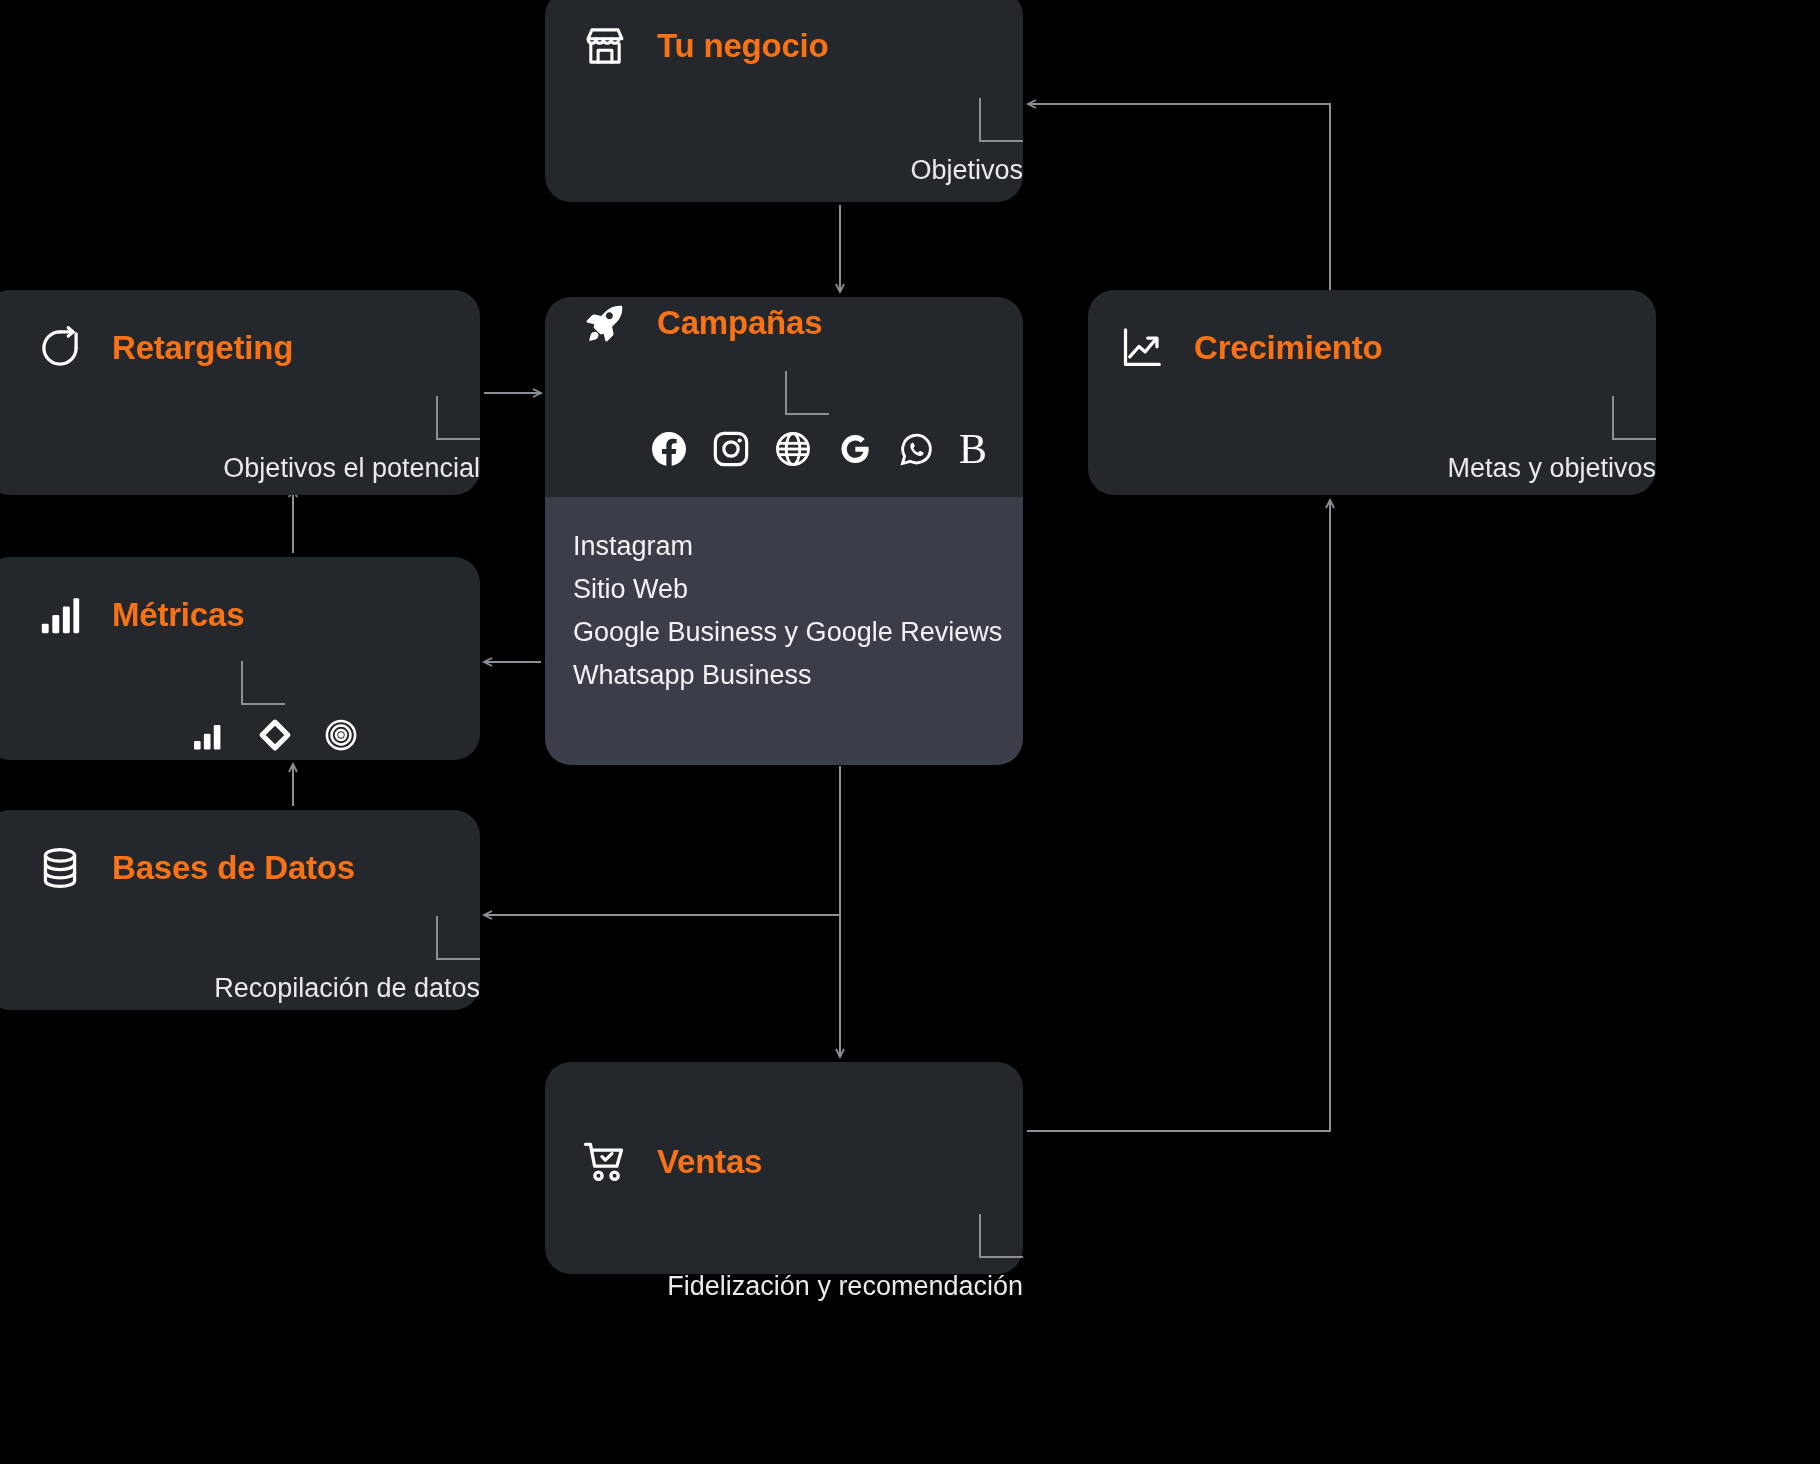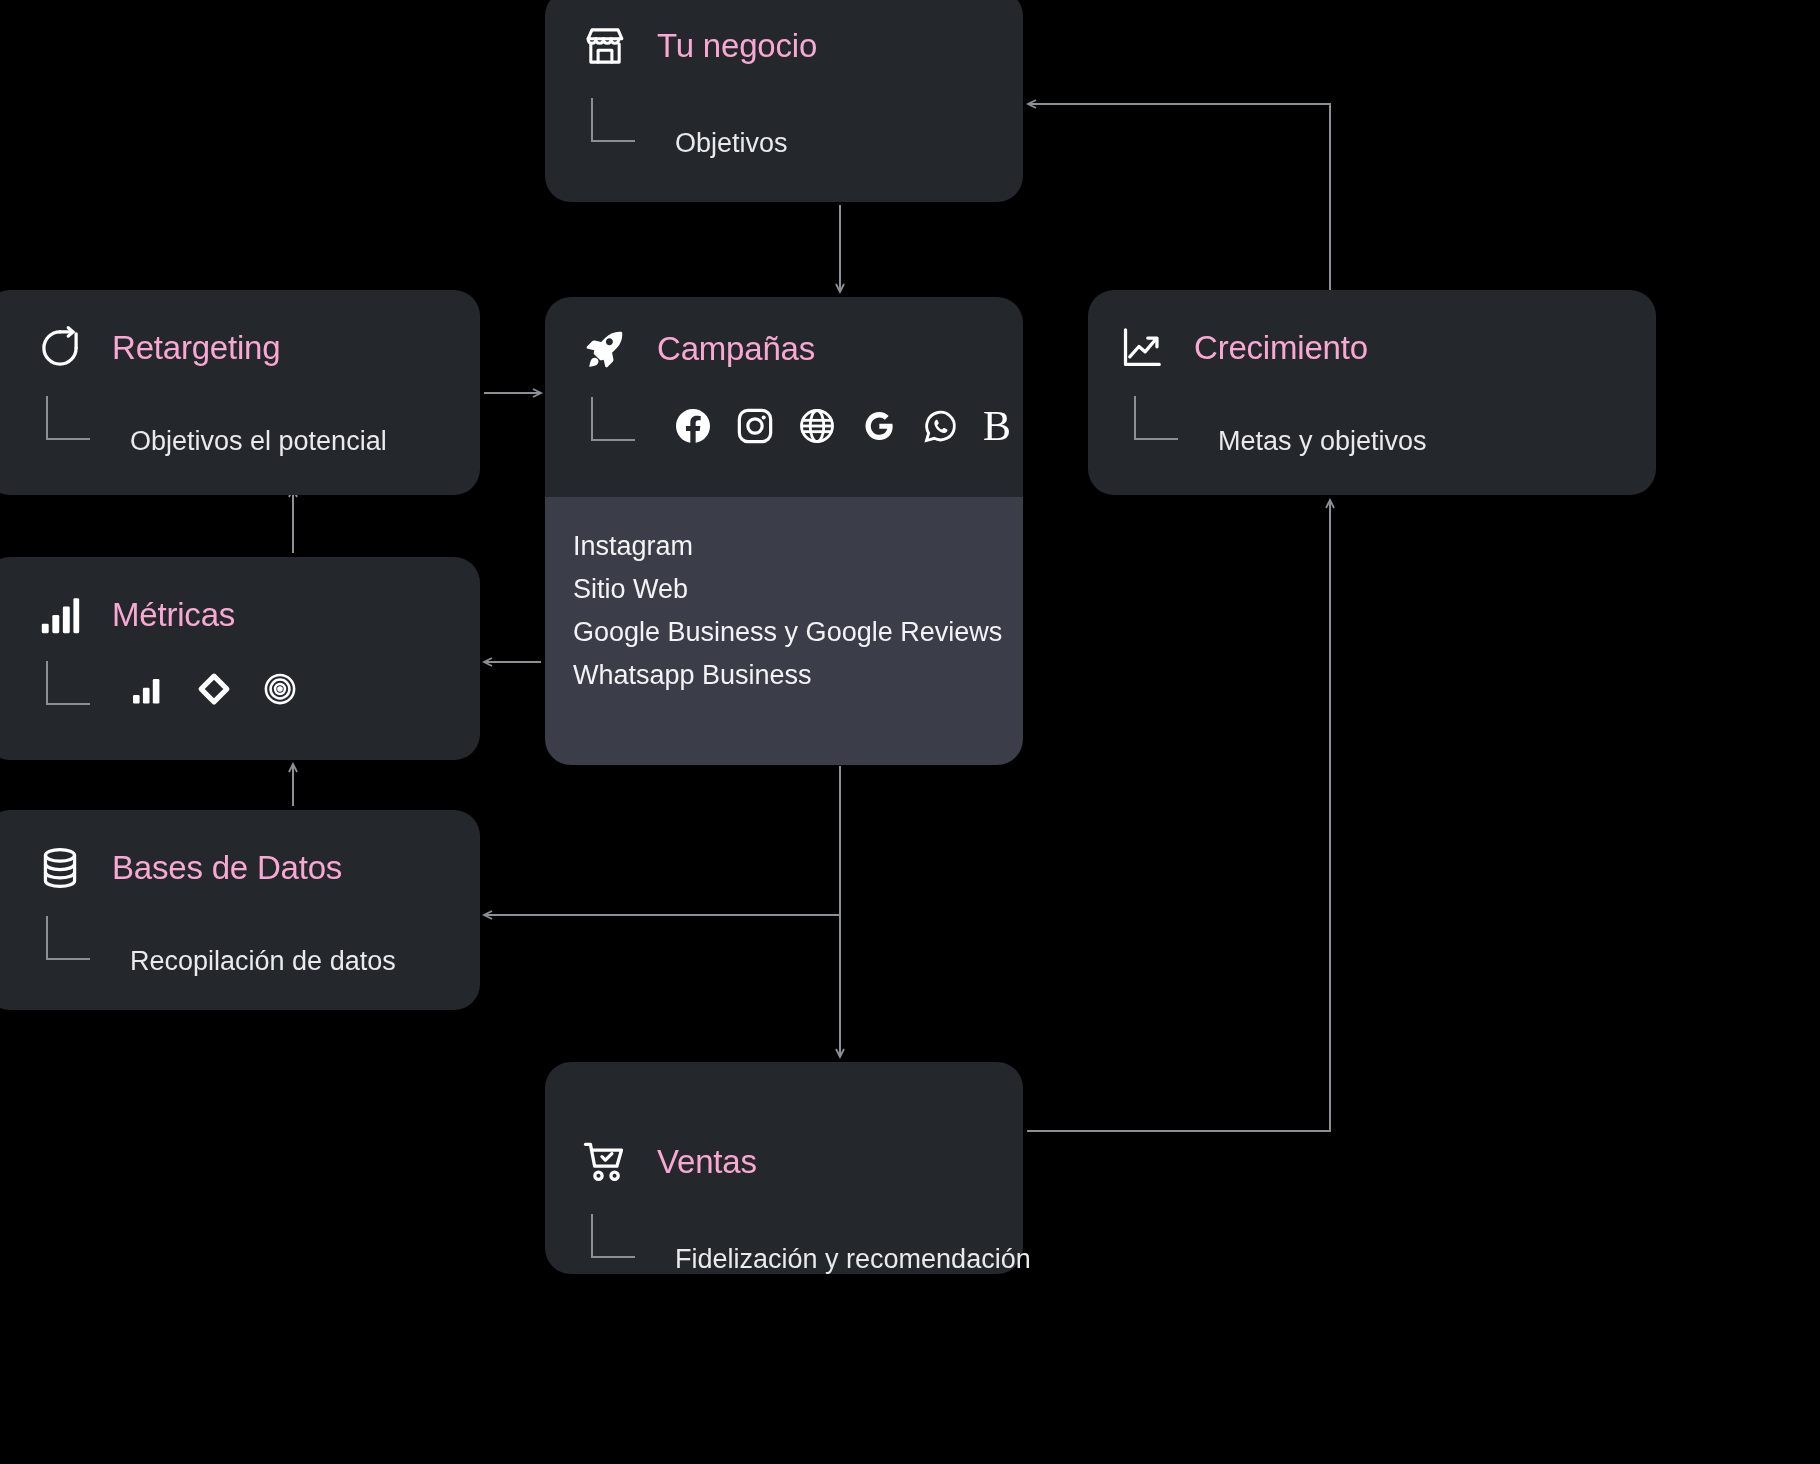--- a/index.html
+++ b/index.html
@@ -47,33 +47,34 @@
     flex: 0 0 auto;
     width: 52px;
     height: 52px;
     display: flex;
     align-items: center;
     justify-content: center;
     color: #ffffff;
   }
   .card-icon svg { display: block; }
   .card-title {
-    color: #f9a8d4;
+    color: #f97316;
     font-size: 33px;
-    font-weight: normal;
+    font-weight: bold;
     letter-spacing: -0.2px;
     white-space: nowrap;
   }
 
   
   .sub-row {
     display: flex;
     align-items: flex-end;
-    gap: 16px;
+    gap: 0;
     padding-left: 46px;
+    flex-direction: column;
   }
   .elbow {
     flex: 0 0 auto;
     width: 42px;
     height: 42px;
     border-left: 2px solid #8b9095;
     border-bottom: 2px solid #8b9095;
     margin-bottom: 6px;
   }
   .sub-label {
@@ -86,21 +87,21 @@
     top: 9px;
   }
 
   
   #card-negocio { left: 545px; top: -10px; width: 478px; height: 212px; }
   #card-negocio .card-head { padding-top: 30px; }
   #card-negocio .sub-row { margin-top: 26px; }
 
   
   #card-campanas { left: 545px; top: 297px; width: 478px; height: 200px; border-radius: 26px 26px 0 0; }
-  #card-campanas .card-head { padding-top: 26px; }
+  #card-campanas .card-head { }
   #card-campanas .sub-row { margin-top: 22px; align-items: center; }
   #card-campanas .elbow { margin-bottom: 14px; }
   .brand-row {
     display: flex;
     align-items: center;
     gap: 22px;
     margin-left: 22px;
     color: #ffffff;
   }
   .brand-icon { width: 40px; height: 40px; display: block; }

